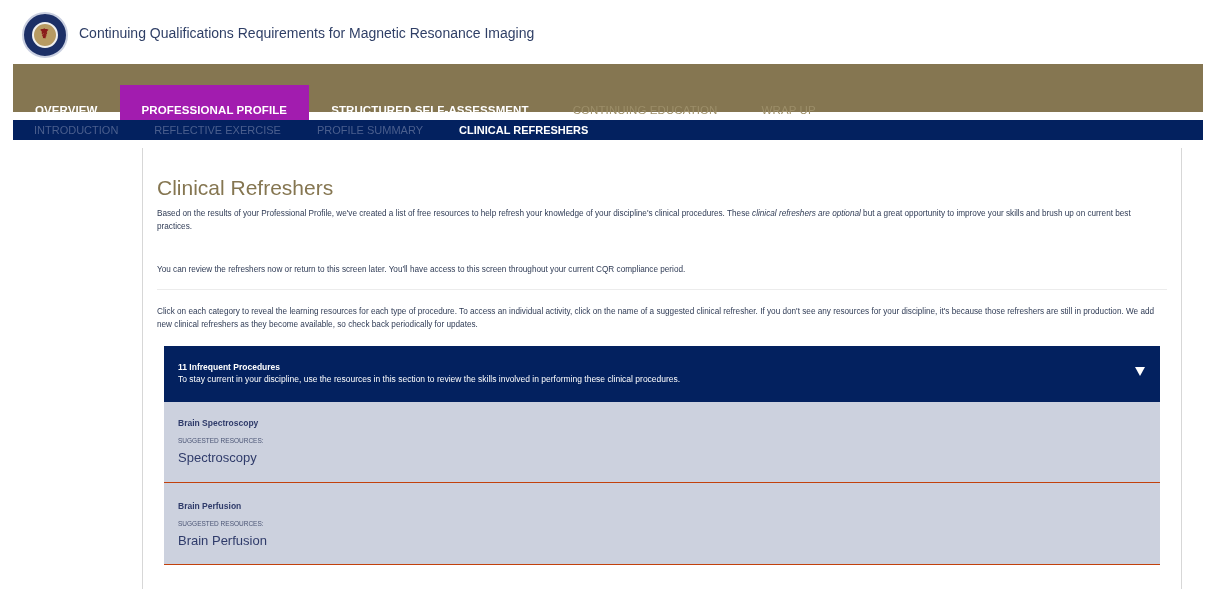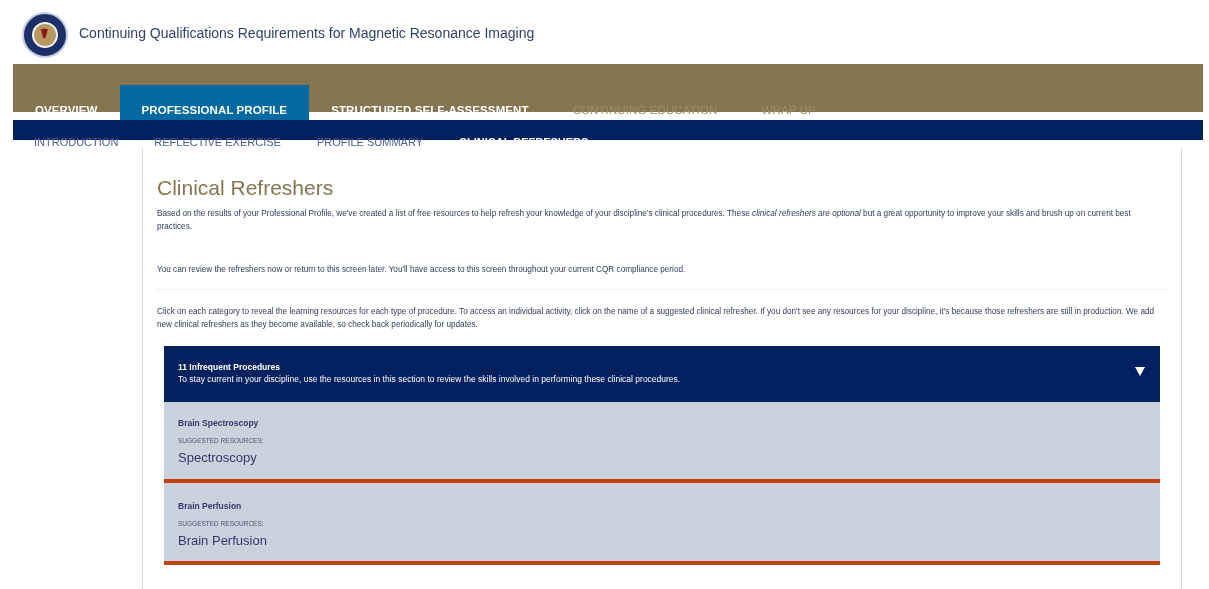--- a/index.html
+++ b/index.html
@@ -9,41 +9,41 @@
     .header { position: absolute; left: 0; top: 0; width: 1209px; height: 64px; }
     .logo { position: absolute; left: 22px; top: 12px; width: 46px; height: 46px; border-radius: 50%;
             background: #1c2f66; border: 2px solid #c9cfe0; }
     .logo-inner { position: absolute; left: 8px; top: 8px; width: 26px; height: 26px; border-radius: 50%;
                   background: #b79a62; border: 2px solid #f0f0f0; }
     .logo-mark { position: absolute; left: 6px; top: 2px; font-size: 13px; color: #8a1a1a; font-weight: bold; font-family: "DejaVu Serif", serif; }
     .app-title { position: absolute; left: 79px; top: 25px; font-size: 14px; color: #2f3f66; }
 
     .main-nav { position: absolute; left: 13px; top: 64px; width: 1190px; height: 48px; background: #857651; display: flex; }
     .main-tab { height: 48px; line-height: 50px; font-size: 11.5px; padding: 0 22px; color: #ffffff; white-space: nowrap; font-weight: 600; letter-spacing: 0.1px; margin-top: 21px; }
-    .main-tab.active { background: #0369a1; }
+    .main-tab.active { background: #a21caf; }
     .main-tab.disabled { color: #9c8e69; font-weight: normal; }
 
     .sub-nav { position: absolute; left: 13px; top: 120px; width: 1190px; height: 20px; background: #03215f; display: flex; }
-    .sub-tab { line-height: 20px; font-size: 11px; padding: 12px 18px; color: #4b5f8e; white-space: nowrap; }
+    .sub-tab { line-height: 20px; font-size: 11px; padding: 0 18px; color: #4b5f8e; white-space: nowrap; }
     .sub-tab:first-child { padding-left: 21px; }
     .sub-tab.active { color: #ffffff; font-weight: bold; }
 
     .content { position: absolute; left: 142px; top: 148px; width: 1040px; height: 441px; border-left: 1px solid #d7d7d7; border-right: 1px solid #d7d7d7; }
     .page-title { position: absolute; left: 14px; top: 28px; font-size: 21px; color: #857651; font-weight: normal; }
     .para { position: absolute; left: 14px; width: 1000px; font-size: 8.2px; line-height: 13px; color: #2f3b55; }
     .para em { font-style: italic; text-align: center; }
     .divider { position: absolute; left: 14px; top: 141px; width: 1010px; height: 1px; background: #ececec; }
 
     .accordion { position: absolute; left: 21px; top: 198px; width: 996px; }
     .acc-header { height: 56px; background: #03215f; border-radius: 0; position: relative; color: #fff; padding: 16px 14px 0 14px; }
     .acc-title { font-size: 8.5px; font-weight: bold; line-height: 11px; }
     .acc-desc { font-size: 8.5px; line-height: 12px; }
     .acc-toggle { position: absolute; right: 14px; top: 19px; width: 12px; height: 12px; }
     .acc-body { background: #ccd1de; margin-top: -4px; }
-    .acc-item { height: 82px; border-bottom: 4px solid #c2410c; padding: 18px 14px 0 14px; position: relative; }
+    .acc-item { height: 82px; border-bottom: 1px solid #c2410c; padding: 18px 14px 0 14px; position: relative; }
     .acc-item:first-child { padding-top: 20px; height: 85px; }
     .item-name { font-size: 8.5px; font-weight: bold; color: #2f3b6a; }
     .item-label { font-size: 6.5px; color: #4b5575; margin-top: 9px; text-transform: uppercase; }
     .item-link { font-size: 13px; font-weight: normal; color: #2f3b6a; margin-top: 6px; display: inline-block; }
   </style>
 </head>
 <body>
 
 <div class="header">
   <div class="logo">

